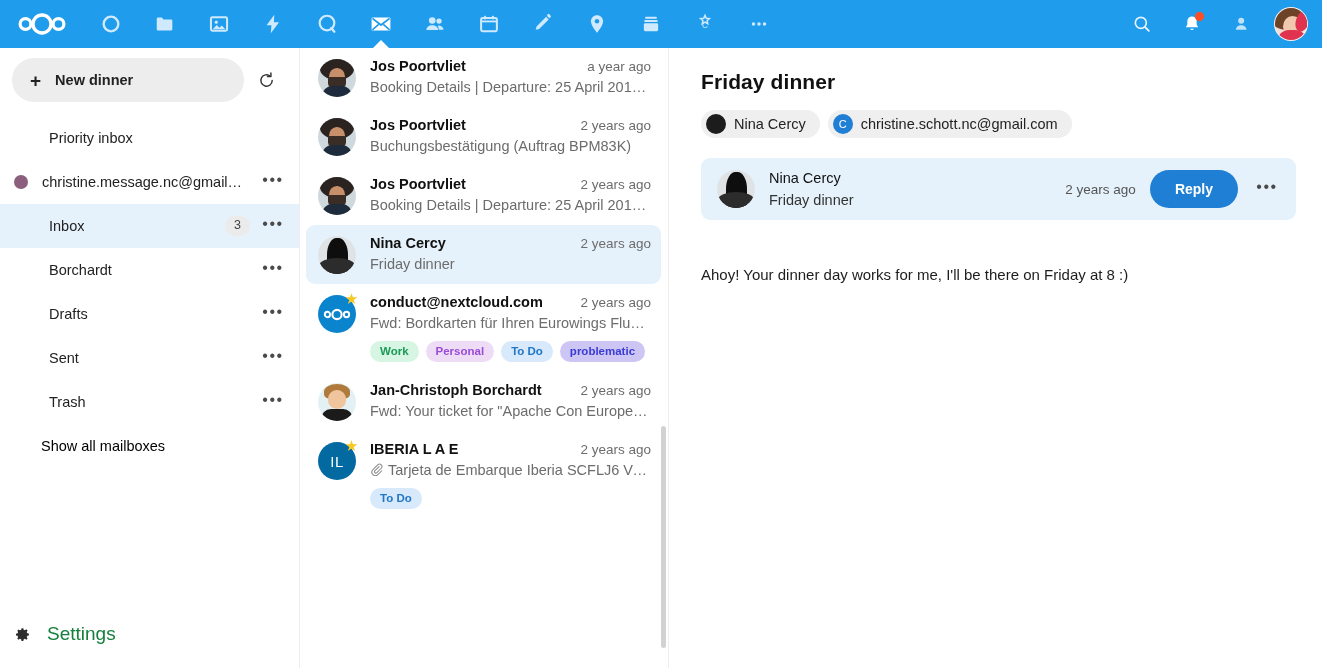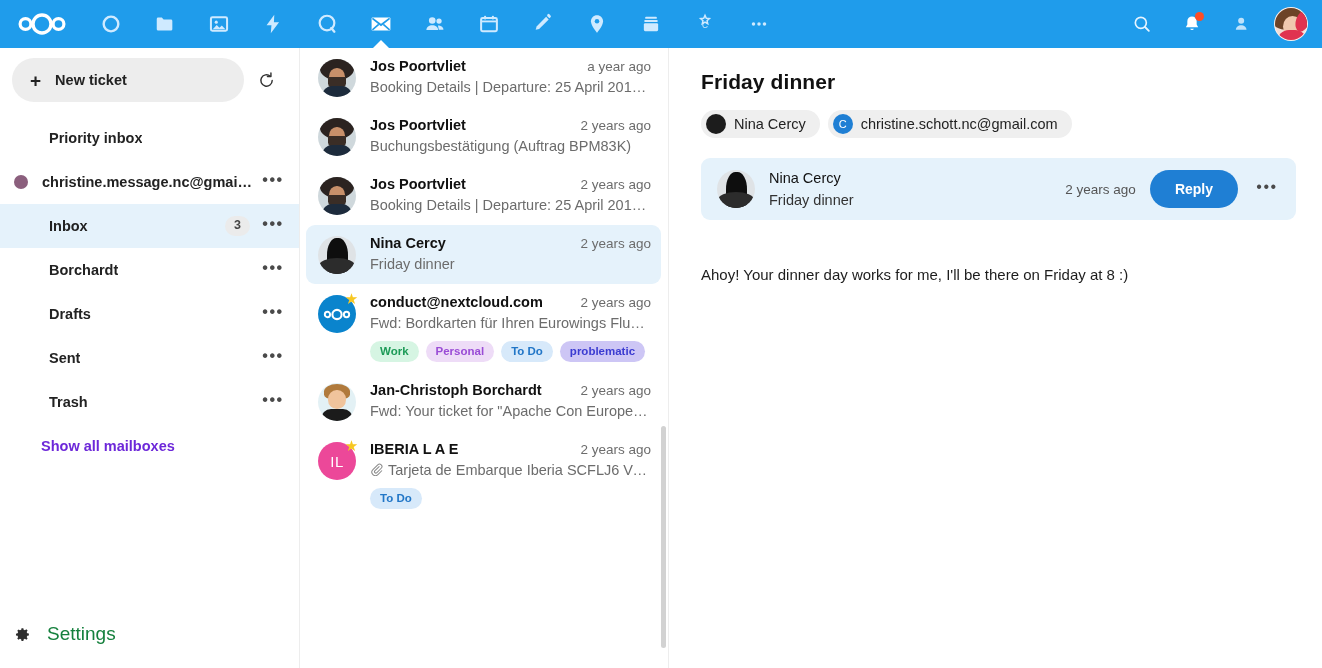--- a/index.html
+++ b/index.html
@@ -80,36 +80,36 @@
     display: flex; align-items: center; padding-left: 18px; gap: 14px;
     cursor: pointer; border: none;
     font-family: "Liberation Sans", sans-serif; font-size: 14.5px;
     font-weight: bold; color: #222;
   }
   .plus-ico { font-size: 19px; font-weight: bold; line-height: 1; color: #222; }
   .refresh-btn {
     width: 44px; height: 44px; display: flex; align-items: center;
     justify-content: center; cursor: pointer; flex-shrink: 0;
   }
-  .nav-list { padding-top: 6px; font-weight: bold; }
+  .nav-list { padding-top: 6px; }
   .nav-row {
     height: 44px; display: flex; align-items: center; padding: 0 12px 0 0;
     cursor: pointer; position: relative; border-radius: 0;
   }
   .nav-row.selected { background: #e5f2fb; }
   .nav-row .bullet {
     width: 14px; height: 14px; border-radius: 50%; background: #8b5f7d;
     margin-left: 14px; flex-shrink: 0;
   }
   .nav-row .lbl {
     font-size: 14.5px; color: #222; margin-left: 14px;
     white-space: nowrap; overflow: hidden; text-overflow: ellipsis;
   }
   .nav-row.indent .lbl { margin-left: 49px; }
-  .nav-row.muted .lbl { color: #6d28d9; margin-left: 41px; }
+  .nav-row.muted .lbl { color: #000000; margin-left: 41px; }
   .nav-row .spacer { flex: 1; min-width: 6px; }
   .count-badge {
     background: #ebebeb; color: #444; font-size: 12.5px; border-radius: 11px;
     padding: 3px 9px; margin-right: 8px; line-height: 1.1;
   }
   .dots-btn {
     width: 30px; height: 30px; display: flex; align-items: center;
     justify-content: center; cursor: pointer; flex-shrink: 0; letter-spacing: 1.5px;
     color: #4a4a4a; font-size: 16px; line-height: 0; padding-bottom: 4px;
   }
@@ -203,21 +203,21 @@
   }
   .av-jan .a-face {
     position: absolute; left: 10px; top: 7px; width: 18px; height: 19px;
     border-radius: 48%; background: #f0c49c;
   }
   .av-jan .a-torso {
     position: absolute; left: 3px; bottom: -1px; width: 32px; height: 13px;
     border-radius: 10px 10px 0 0; background: #1b1b1b;
   }
   .av-initials {
-    background: #ec4899; color: #fff; font-size: 15px; font-weight: normal;
+    background: #0369a1; color: #fff; font-size: 15px; font-weight: normal;
     display: flex; align-items: center; justify-content: center;
     letter-spacing: .5px;
   }
 
   
   .reader { flex: 1; min-width: 0; background: #fff; padding: 22px 26px 0 32px; overflow: hidden; }
   .rd-title { font-size: 21px; font-weight: bold; color: #111; letter-spacing: .1px; }
   .rd-chips { display: flex; gap: 8px; margin-top: 16px; }
   .chip {
     display: flex; align-items: center; gap: 8px; background: #efefef;
@@ -371,21 +371,21 @@
     </div>
   </div>
 </div>
 
 <div class="main">
 
   <div class="sidebar">
     <div class="newmsg-row">
       <button class="newmsg-btn">
         <span class="plus-ico">+</span>
-        <span>New ticket</span>
+        <span>New dinner</span>
       </button>
       <div class="refresh-btn">
         <svg width="19" height="19" viewBox="0 0 24 24">
           <path d="M19.2 12a7.2 7.2 0 11-2.4-5.4" fill="none" stroke="#333" stroke-width="1.8" stroke-linecap="round"></path>
           <path d="M17.6 2.6v4.4h-4.4" fill="none" stroke="#333" stroke-width="1.8" stroke-linecap="round" stroke-linejoin="round"></path>
         </svg>
       </div>
     </div>
 
     <div class="nav-list" id="nav-list">

